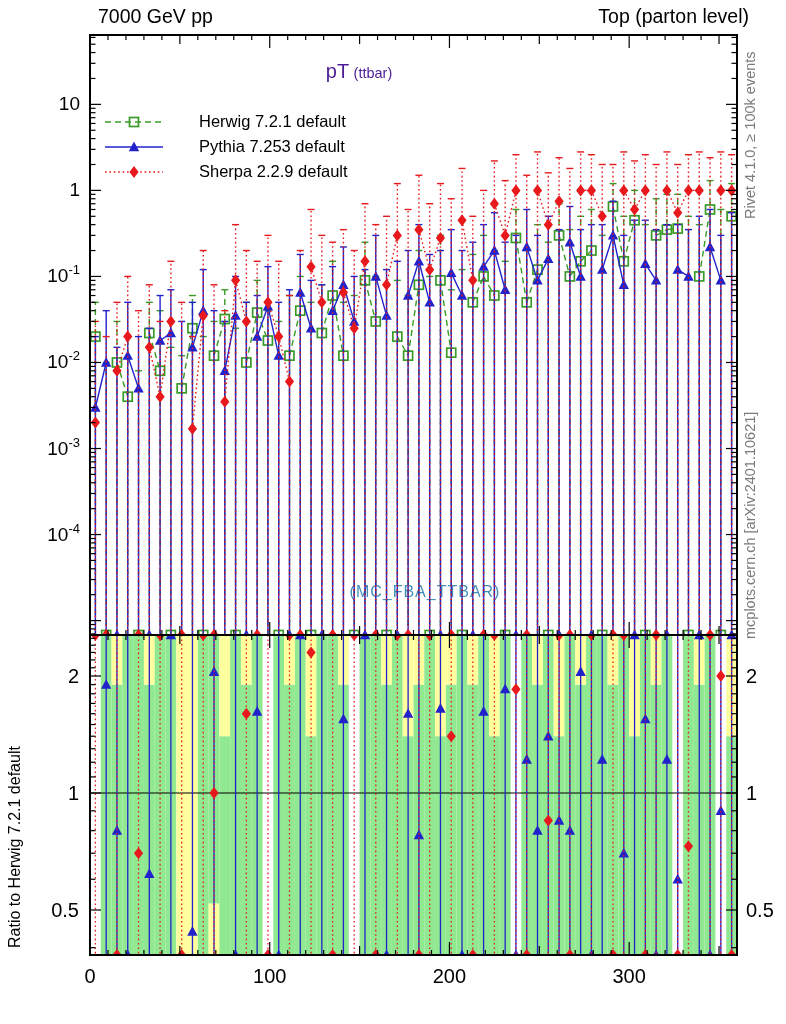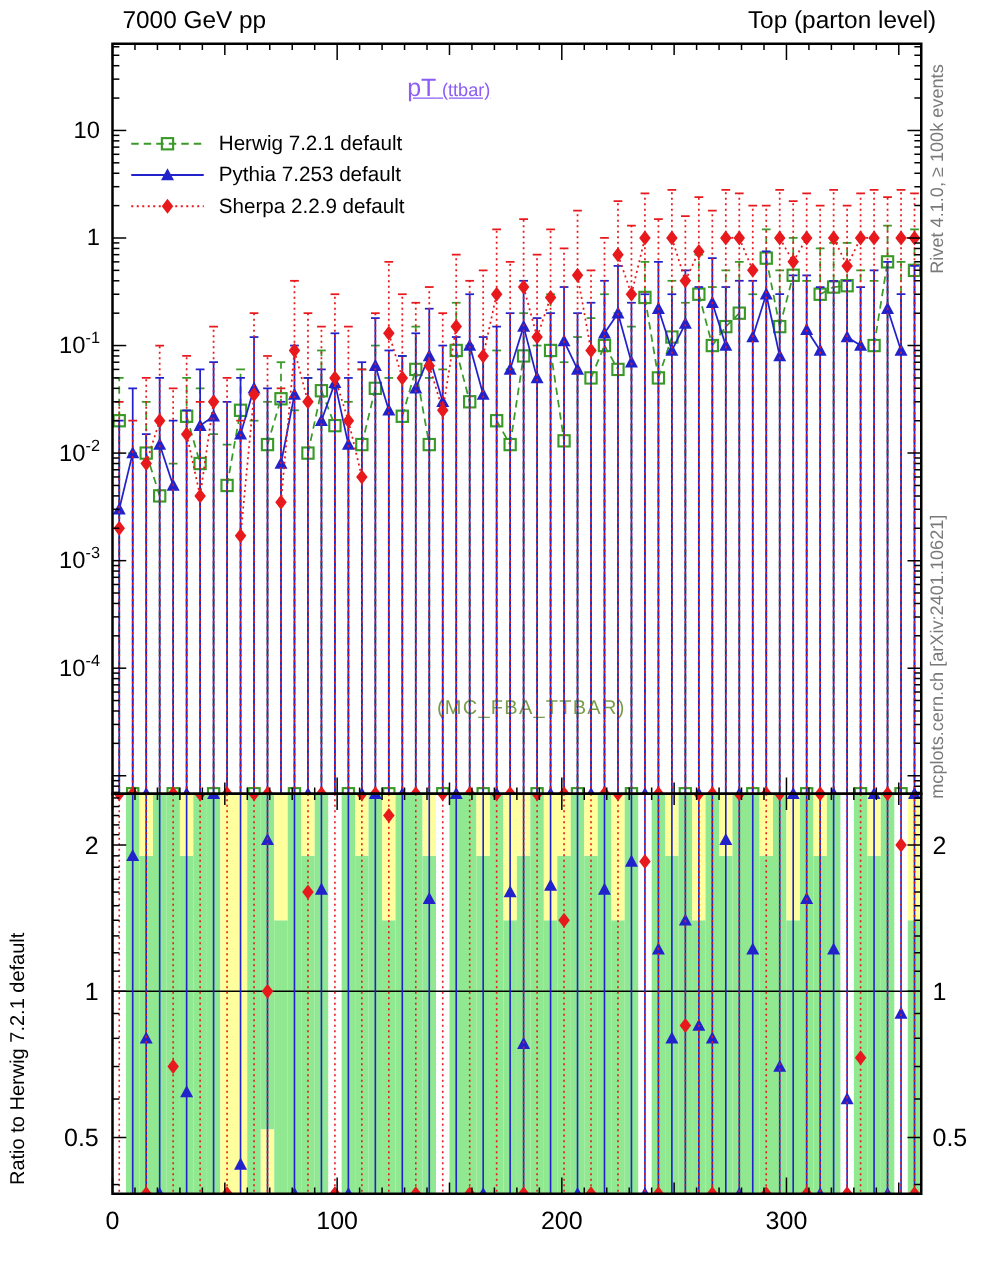--- a/index.html
+++ b/index.html
@@ -1,34 +1,34 @@
 <!DOCTYPE html>
 <html><head>
 <meta charset="utf-8">
 <style>
   html,body{margin:0;padding:0;background:#fff;}
   .fig{position:relative;width:786px;height:1024px;background:#fff;
        font-family:"Liberation Sans",sans-serif;overflow:hidden;}
   .hdr{position:absolute;top:5px;font-size:19.5px;color:#000;z-index:2;white-space:nowrap;}
   .hdr-left{left:98px;}
   .hdr-right{right:37px;text-align:right;}
-  .title{position:absolute;left:90px;top:60px;width:538px;text-align:center;z-index:2;color:#8b5cf6;text-decoration:underline;}
+  .title{position:absolute;left:90px;top:60px;width:538px;text-align:center;z-index:2;color:#4c1d95;}
   .title .t-main{font-size:20px;}
   .title .t-sub{font-size:14.5px;}
   .legend{position:absolute;left:103px;top:106px;z-index:2;}
-  .legend-row{display:flex;align-items:flex-start;height:25px;}
+  .legend-row{display:flex;align-items:flex-end;height:25px;gap:24px;}
   .legend-key{width:62px;height:18px;flex:0 0 62px;}
   .legend-label{margin-left:10px;font-size:16.5px;color:#000;white-space:nowrap;}
   .vtext{position:absolute;writing-mode:vertical-rl;transform:rotate(180deg);
          white-space:nowrap;z-index:2;}
   .cap-top{left:742px;top:33px;height:186px;font-size:14.5px;color:#7a7a7a;}
   .cap-bot{left:742px;top:383px;height:256px;font-size:14.5px;color:#7a7a7a;}
   .ratio-ylabel{left:6px;top:648px;height:300px;font-size:16px;color:#000;}
-  .watermark{position:absolute;left:320px;top:558px;width:210px;text-align:center;
-             font-size:16px;color:#4d7c0f;opacity:0.75;z-index:0;letter-spacing:1px;}
+  .watermark{position:absolute;left:320px;top:583px;width:210px;text-align:center;
+             font-size:16px;color:#0369a1;opacity:0.75;z-index:0;letter-spacing:1px;}
   #plot-svg{position:absolute;left:0;top:0;z-index:1;}
 </style>
 </head>
 <body>
 
 <div class="fig">
 
   <div class="watermark">(MC_FBA_TTBAR)</div>
 
   <svg id="plot-svg" width="786" height="1024">

